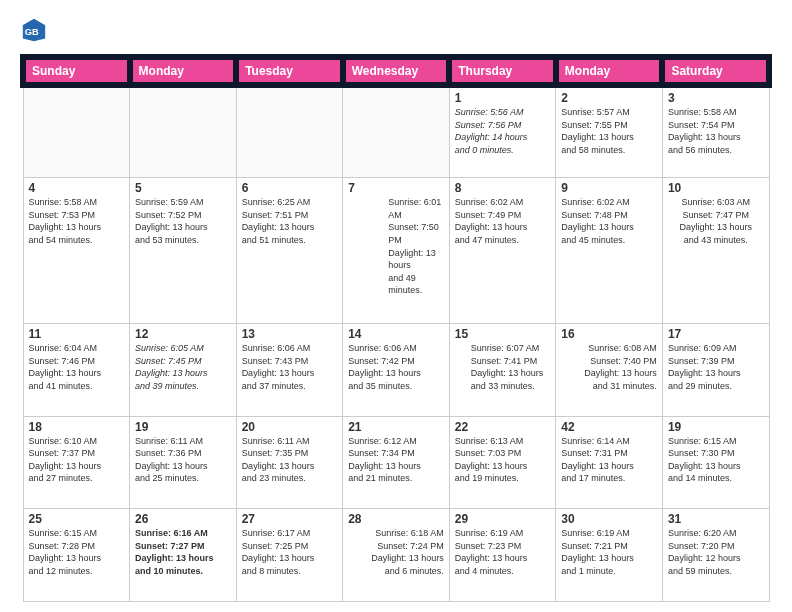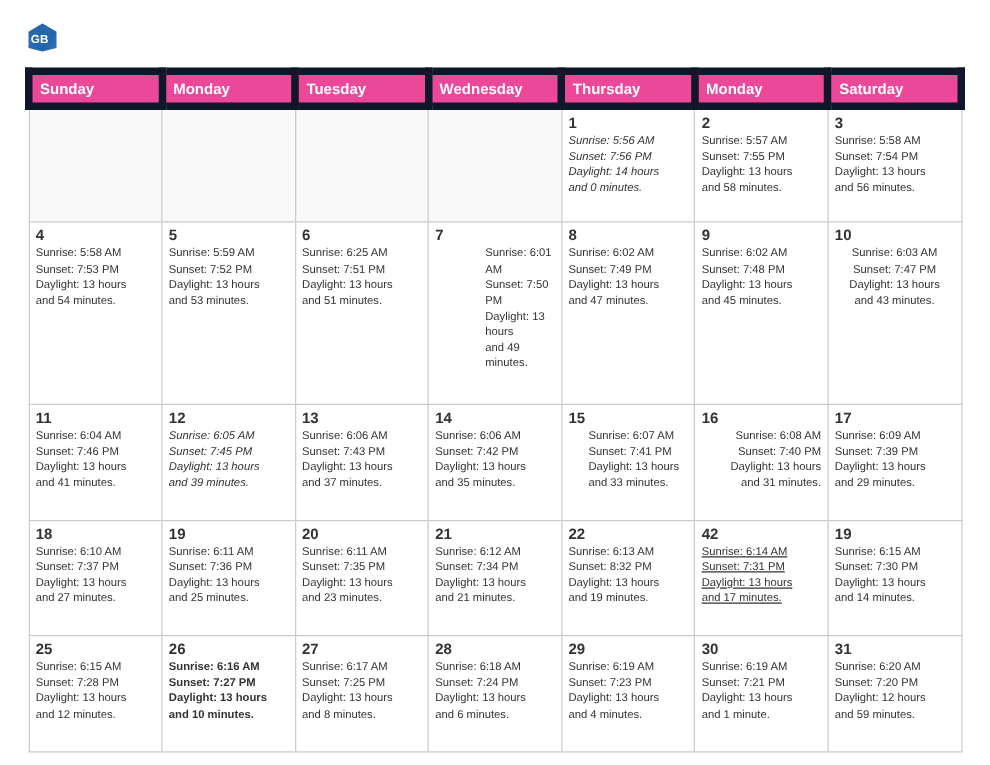--- a/index.html
+++ b/index.html
@@ -279,27 +279,27 @@
           <td>
             <span class="cell-day">21</span>
             <div class="cell-info" style="white-space: pre-line;">Sunrise: 6:12 AM
 Sunset: 7:34 PM
 Daylight: 13 hours
 and 21 minutes.</div>
           </td>
           <td>
             <span class="cell-day">22</span>
             <div class="cell-info" style="white-space: pre-line;">Sunrise: 6:13 AM
-Sunset: 8:32 PM
+Sunset: 7:03 PM
 Daylight: 13 hours
 and 19 minutes.</div>
           </td>
           <td>
             <span class="cell-day">42</span>
-            <div class="cell-info" style="white-space: pre-line; text-decoration: underline;">Sunrise: 6:14 AM
+            <div class="cell-info" style="white-space: pre-line;">Sunrise: 6:14 AM
 Sunset: 7:31 PM
 Daylight: 13 hours
 and 17 minutes.</div>
           </td>
           <td>
             <span class="cell-day">19</span>
             <div class="cell-info" style="white-space: pre-line;">Sunrise: 6:15 AM
 Sunset: 7:30 PM
 Daylight: 13 hours
 and 14 minutes.</div>
@@ -322,21 +322,21 @@
           </td>
           <td>
             <span class="cell-day">27</span>
             <div class="cell-info" style="white-space: pre-line;">Sunrise: 6:17 AM
 Sunset: 7:25 PM
 Daylight: 13 hours
 and 8 minutes.</div>
           </td>
           <td>
             <span class="cell-day">28</span>
-            <div class="cell-info" style="white-space: pre-line;">Sunrise: 6:18 AM
+            <div class="cell-info" style="white-space: pre-line; text-align: right;">Sunrise: 6:18 AM
 Sunset: 7:24 PM
 Daylight: 13 hours
 and 6 minutes.</div>
           </td>
           <td>
             <span class="cell-day">29</span>
             <div class="cell-info" style="white-space: pre-line;">Sunrise: 6:19 AM
 Sunset: 7:23 PM
 Daylight: 13 hours
 and 4 minutes.</div>

